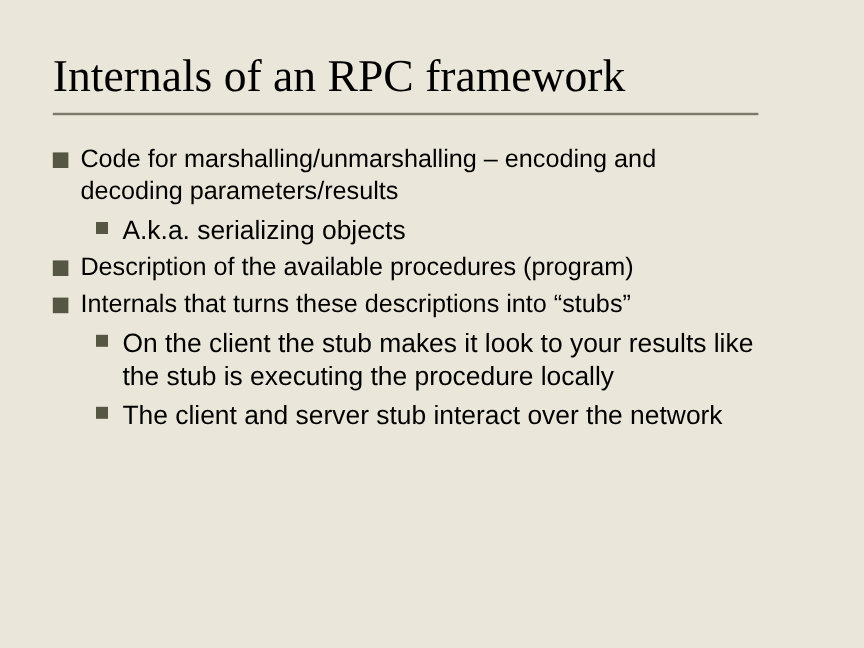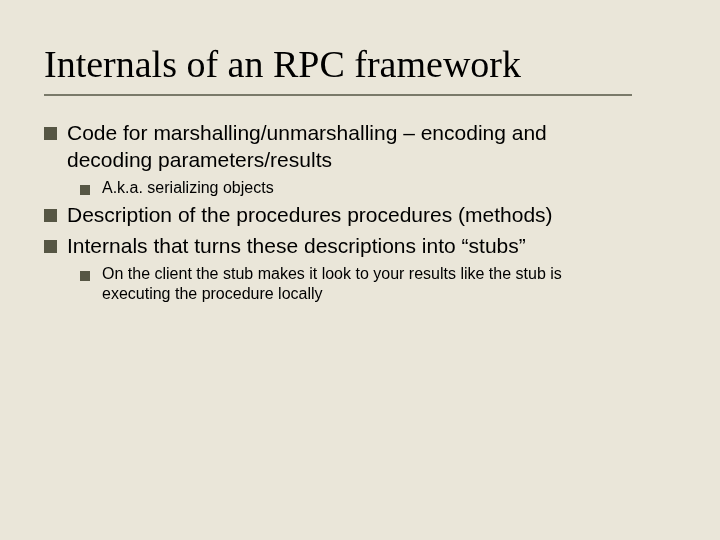--- a/index.html
+++ b/index.html
@@ -33,21 +33,21 @@
     font-size: 21px;
     line-height: 1.28;
   }
   .item {
     display: flex;
     align-items: flex-start;
     margin-bottom: 4px;
   }
   .sub {
     margin-left: 36px;
-    font-size: 16px;
+    font-size: 22px;
     margin-bottom: 4px;
   }
   .sq {
     display: inline-block;
     width: 13px;
     height: 13px;
     background: #565644;
     flex: 0 0 auto;
     margin-top: 7px;
     margin-right: 10px;
@@ -75,26 +75,30 @@
       <span class="sq"></span>
       <span class="txt">Code for marshalling/unmarshalling – encoding and decoding parameters/results</span>
     </div>
     <div class="item sub">
       <span class="sq"></span>
       <span class="txt">A.k.a. serializing objects</span>
     </div>
 
     <div class="item">
       <span class="sq"></span>
-      <span class="txt">Description of the procedures procedures (methods)</span>
+      <span class="txt">Description of the available procedures (program)</span>
     </div>
 
     <div class="item">
       <span class="sq"></span>
       <span class="txt">Internals that turns these descriptions into “stubs”</span>
     </div>
     <div class="item sub">
       <span class="sq"></span>
       <span class="txt">On the client the stub makes it look to your results like the stub is executing the procedure locally</span>
     </div>
+    <div class="item sub">
+      <span class="sq"></span>
+      <span class="txt">The client and server stub interact over the network</span>
+    </div>
 
   </div>
 </div>
 
 </body></html>

